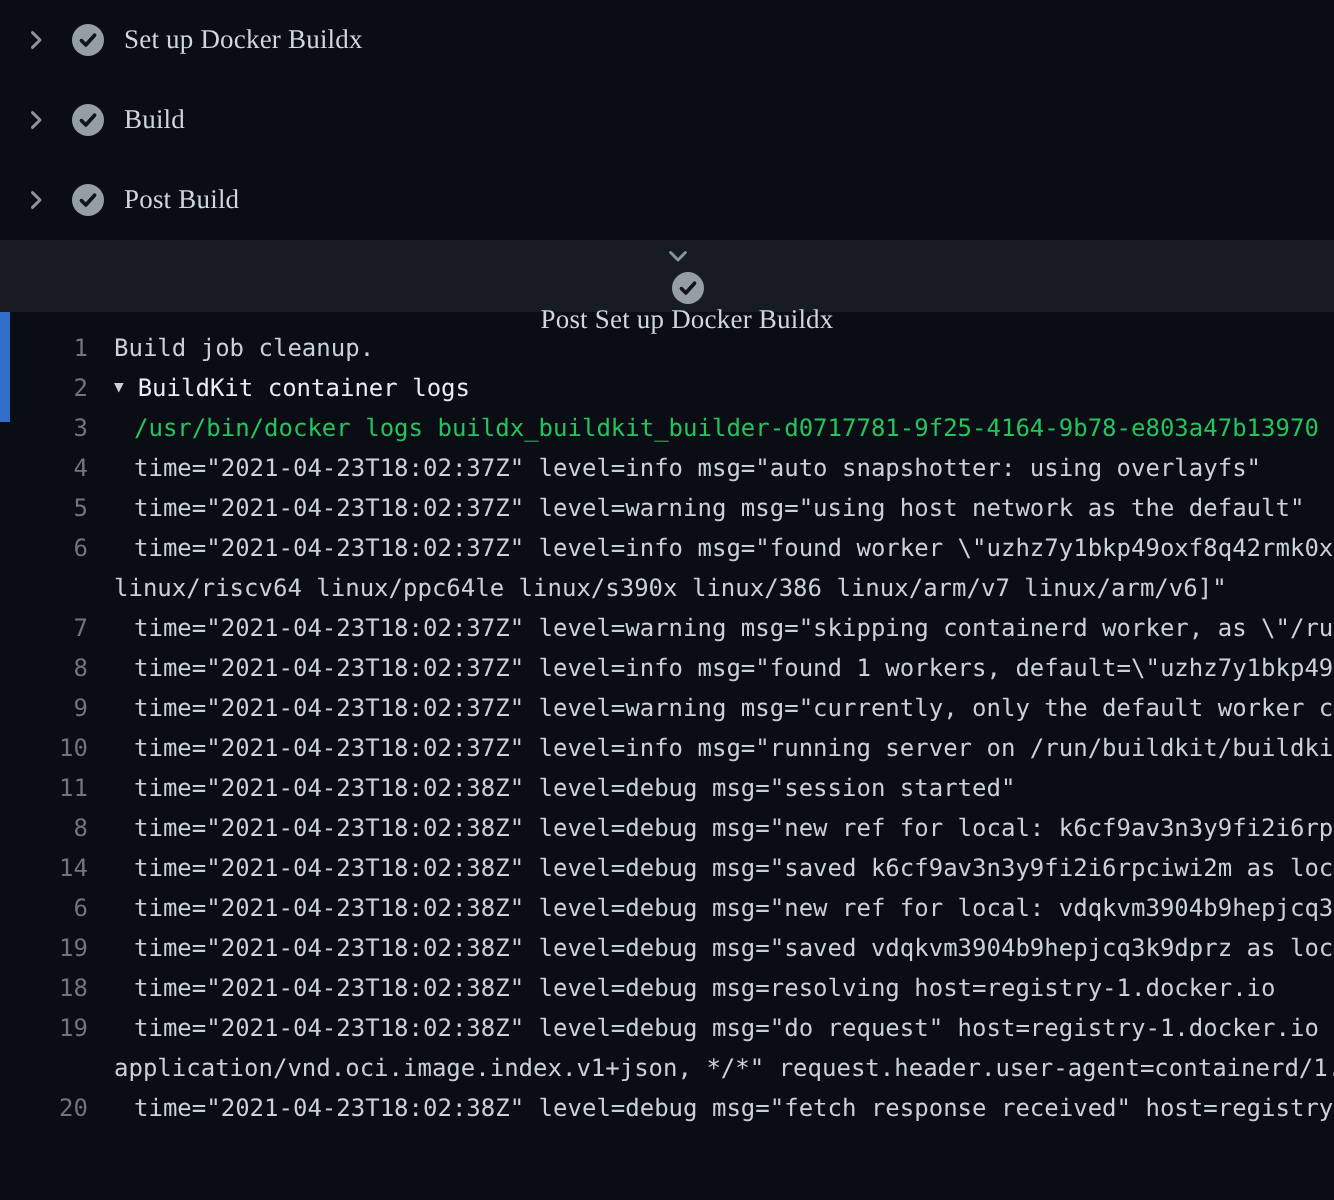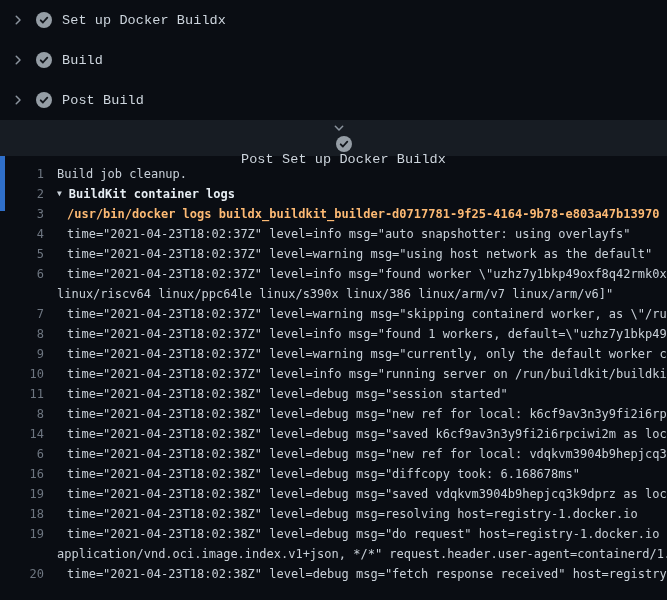--- a/index.html
+++ b/index.html
@@ -9,37 +9,37 @@
     width: 667px; height: 600px;
     background: #0a0d13;
     overflow: hidden;
     font-family: "DejaVu Sans Mono", monospace;
   }
   .steps { position: relative; }
   .step-row {
     display: flex; align-items: center;
     height: 40px; padding-left: 10px;
     cursor: pointer;
-    font-family: Liberation Mono, monospace;
+    font-family: Liberation Serif, serif;
   }
   .step-row.expanded { height: 36px; background: #171c23; flex-direction: column; }
   .chev { width: 16px; height: 16px; display: flex; align-items: center; justify-content: center; flex: none; }
   .check { margin-left: 10px; width: 16px; height: 16px; flex: none; }
   .check svg { display: block; }
   .step-label { margin-left: 10px; font-size: 13.5px; color: #ced6de; letter-spacing: 0.1px; }
   .log { position: relative; padding-top: 8px; }
   .log-row {
     display: flex; height: 20px; line-height: 20px;
     font-size: 12px; white-space: pre; overflow: hidden;
   }
   .ln { flex: none; width: 44px; text-align: right; color: #6e7681; cursor: pointer; }
   .lt { padding-left: 13px; color: #c9d1d9; white-space: pre; }
   .lt.ind1 { padding-left: 23px; }
-  .lt.command { color: #fdba74; font-weight: bold; }
-  .lt.group { color: #e6edf3; font-weight: bold; cursor: pointer; }
+  .lt.command { color: #22c55e; font-weight: normal; }
+  .lt.group { color: #e6edf3; font-weight: normal; cursor: pointer; }
   .marker { display: inline-block; font-size: 8px; transform: translateY(-2px); margin-right: 7px; color: #c9d1d9; }
   .active-bar { position: absolute; left: 0; top: 156px; width: 5px; height: 55px; background: #2f6fca; }
 </style>
 </head>
 <body>
 
 <div class="app">
   <div class="steps">
       <div class="step-row">
         <span class="chev">
@@ -108,20 +108,19 @@
       <div class="log-row"><span class="ln">6</span><span class="lt plain ind1">time="2021-04-23T18:02:37Z" level=info msg="found worker \"uzhz7y1bkp49oxf8q42rmk0xjd\"</span></div>
       <div class="log-row"><span class="ln"></span><span class="lt wrap">linux/riscv64 linux/ppc64le linux/s390x linux/386 linux/arm/v7 linux/arm/v6]"</span></div>
       <div class="log-row"><span class="ln">7</span><span class="lt plain ind1">time="2021-04-23T18:02:37Z" level=warning msg="skipping containerd worker, as \"/run/contain</span></div>
       <div class="log-row"><span class="ln">8</span><span class="lt plain ind1">time="2021-04-23T18:02:37Z" level=info msg="found 1 workers, default=\"uzhz7y1bkp49oxf8q42\"</span></div>
       <div class="log-row"><span class="ln">9</span><span class="lt plain ind1">time="2021-04-23T18:02:37Z" level=warning msg="currently, only the default worker can be us</span></div>
       <div class="log-row"><span class="ln">10</span><span class="lt plain ind1">time="2021-04-23T18:02:37Z" level=info msg="running server on /run/buildkit/buildkitd.sock"</span></div>
       <div class="log-row"><span class="ln">11</span><span class="lt plain ind1">time="2021-04-23T18:02:38Z" level=debug msg="session started"</span></div>
       <div class="log-row"><span class="ln">8</span><span class="lt plain ind1">time="2021-04-23T18:02:38Z" level=debug msg="new ref for local: k6cf9av3n3y9fi2i6rpciwi2m"</span></div>
       <div class="log-row"><span class="ln">14</span><span class="lt plain ind1">time="2021-04-23T18:02:38Z" level=debug msg="saved k6cf9av3n3y9fi2i6rpciwi2m as local.shar</span></div>
       <div class="log-row"><span class="ln">6</span><span class="lt plain ind1">time="2021-04-23T18:02:38Z" level=debug msg="new ref for local: vdqkvm3904b9hepjcq3k9dprz"</span></div>
-      <div class="log-row"><span class="ln">16</span><span class="lt plain ind1">time="2021-04-23T18:02:38Z" level=debug msg="diffcopy took: 6.168678ms"</span></div>
       <div class="log-row"><span class="ln">19</span><span class="lt plain ind1">time="2021-04-23T18:02:38Z" level=debug msg="saved vdqkvm3904b9hepjcq3k9dprz as local.shar</span></div>
       <div class="log-row"><span class="ln">18</span><span class="lt plain ind1">time="2021-04-23T18:02:38Z" level=debug msg=resolving host=registry-1.docker.io</span></div>
       <div class="log-row"><span class="ln">19</span><span class="lt plain ind1">time="2021-04-23T18:02:38Z" level=debug msg="do request" host=registry-1.docker.io request.h</span></div>
       <div class="log-row"><span class="ln"></span><span class="lt wrap">application/vnd.oci.image.index.v1+json, */*" request.header.user-agent=containerd/1.4.4+u</span></div>
       <div class="log-row"><span class="ln">20</span><span class="lt plain ind1">time="2021-04-23T18:02:38Z" level=debug msg="fetch response received" host=registry-1.docke</span></div>
     </div>
 </div>
 
 </body></html>

